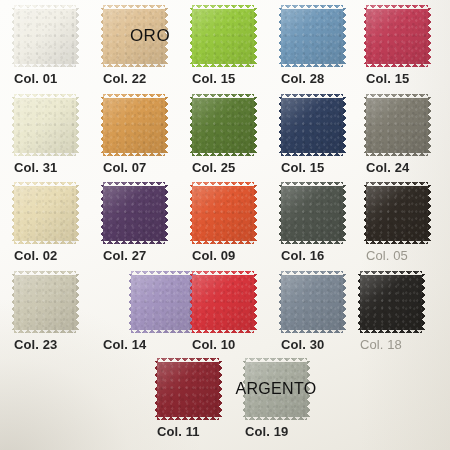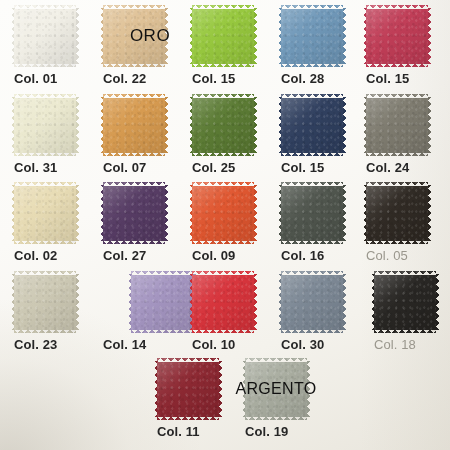--- a/index.html
+++ b/index.html
@@ -352,21 +352,21 @@
       <div class="swatch-cell" style="left: 281px; top: 271px;">
         <div class="swatch" style="--c: #7b8794;">
           <div class="drop"></div>
           <div class="edge-l"></div>
           <div class="edge-r"></div>
           <div class="fabric"></div>
           <div class="sheen"></div>
         </div>
         <div class="label">Col. 30</div>
       </div>
-      <div class="swatch-cell" style="left: 374px; top: 271px; text-decoration: underline;">
+      <div class="swatch-cell" style="left: 360px; top: 271px; text-decoration: underline;">
         <div class="swatch" style="--c: #262421;">
           <div class="drop"></div>
           <div class="edge-l"></div>
           <div class="edge-r"></div>
           <div class="fabric"></div>
           <div class="sheen"></div>
         </div>
         <div class="label faint">Col. 18</div>
       </div>
       <div class="swatch-cell" style="left: 157px; top: 358px;">

